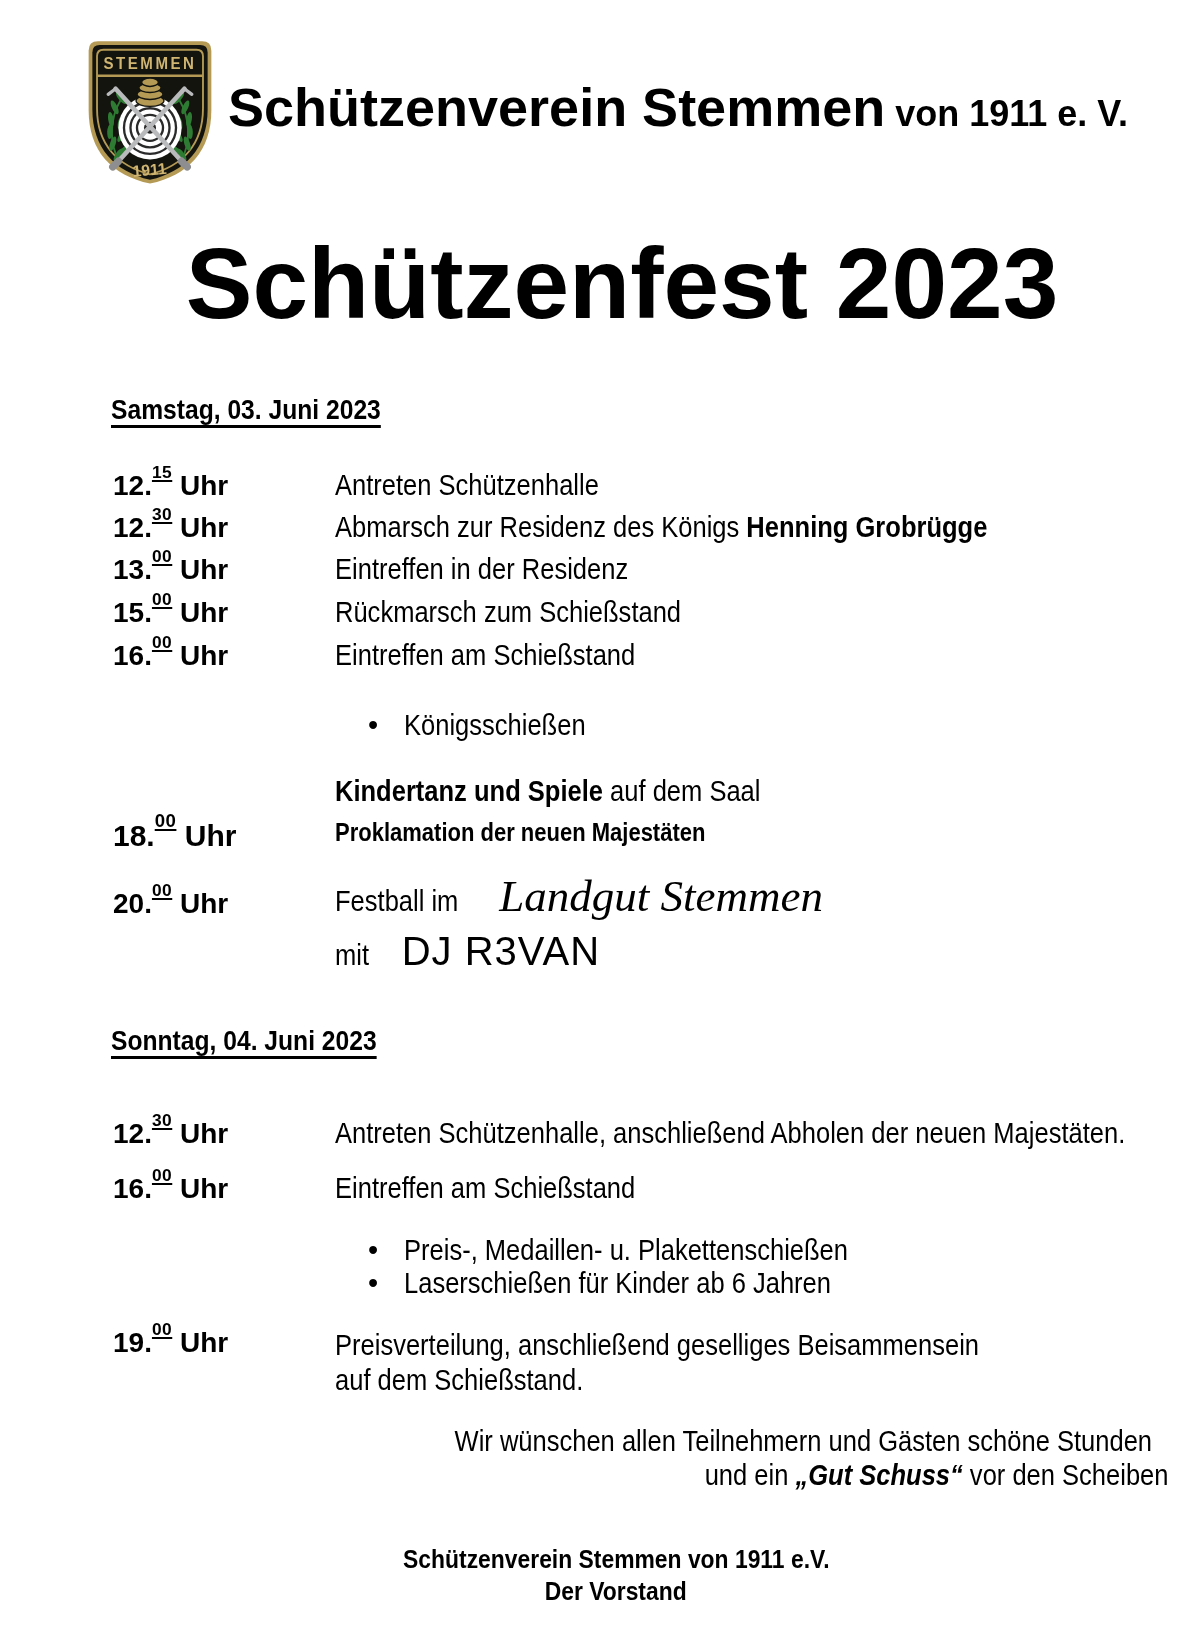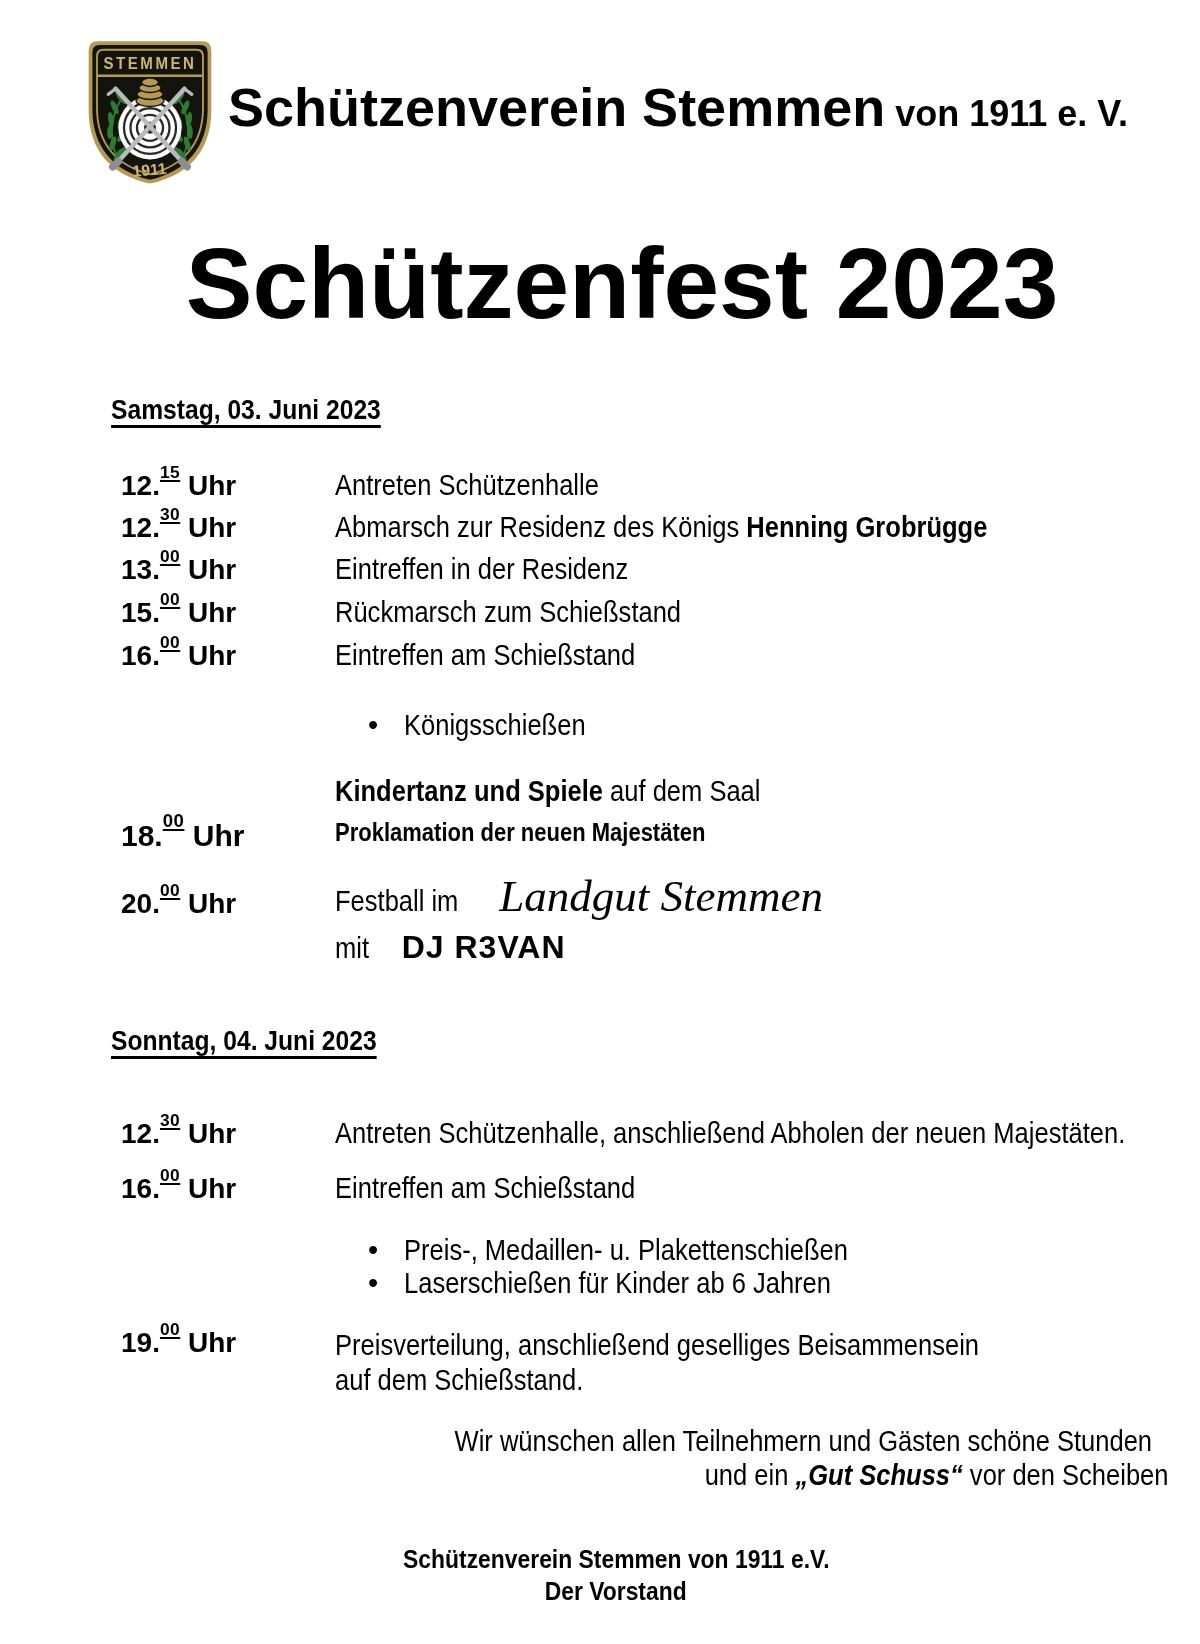--- a/index.html
+++ b/index.html
@@ -22,34 +22,34 @@
   .club-suffix { font-size:36px; font-weight:bold; margin-left:10px; }
 
   .title { position:absolute; top:233px; left:0; width:1200px; padding-left:44px;
            text-align:center; font-size:100px; font-weight:bold; line-height:1; white-space:nowrap; }
 
   .heading { position:absolute; left:111px; font-size:28px; font-weight:bold; line-height:1; }
   .heading .narrow { text-decoration:underline; text-decoration-thickness:2.5px;
                      text-underline-offset:6px; text-decoration-skip-ink:none; }
 
   .row  { position:absolute; left:0; width:1200px; line-height:1; }
-  .time { position:absolute; left:113px; font-weight:bold; font-size:28px; white-space:nowrap; line-height:1;margin-left:8px; }
+  .time { position:absolute; left:113px; font-weight:bold; font-size:28px; white-space:nowrap; line-height:1; }
   .time sup { font-size:0.62em; text-decoration:underline; text-decoration-thickness:2px;
               text-underline-offset:2px; position:relative; top:-0.42em; letter-spacing:0.5px; }
   .desc { position:absolute; left:335px; font-size:29px; white-space:nowrap; line-height:1; }
 
   .time-lg { font-size:30px; }
   .desc-lg { font-size:25px; font-weight:bold; }
 
   .bullet-row { position:absolute; left:368px; font-size:29px; line-height:1; white-space:nowrap; }
   .dot { display:inline-block; width:36px; }
   .dot::before { content:"•"; }
 
   .venue { font-family:"Liberation Serif", serif; font-style:italic; font-size:45px; margin-left:24px; }
-  .dj    { font-size:32px; font-weight:bold; margin-left:28px; letter-spacing:1px; }
+  .dj    { font-size:40px; font-weight:normal; margin-left:28px; letter-spacing:1px; }
 
   .two-line { line-height:35px; }
 
   .closing { position:absolute; top:1424px; left:0; width:1200px; text-align:right;
              font-size:29px; line-height:34px; }
   .closing .emph { font-weight:bold; font-style:italic; }
 
   .footer { position:absolute; top:1543px; left:16px; width:1200px; text-align:center;
             font-size:26px; font-weight:bold; line-height:32px; }
 </style>

